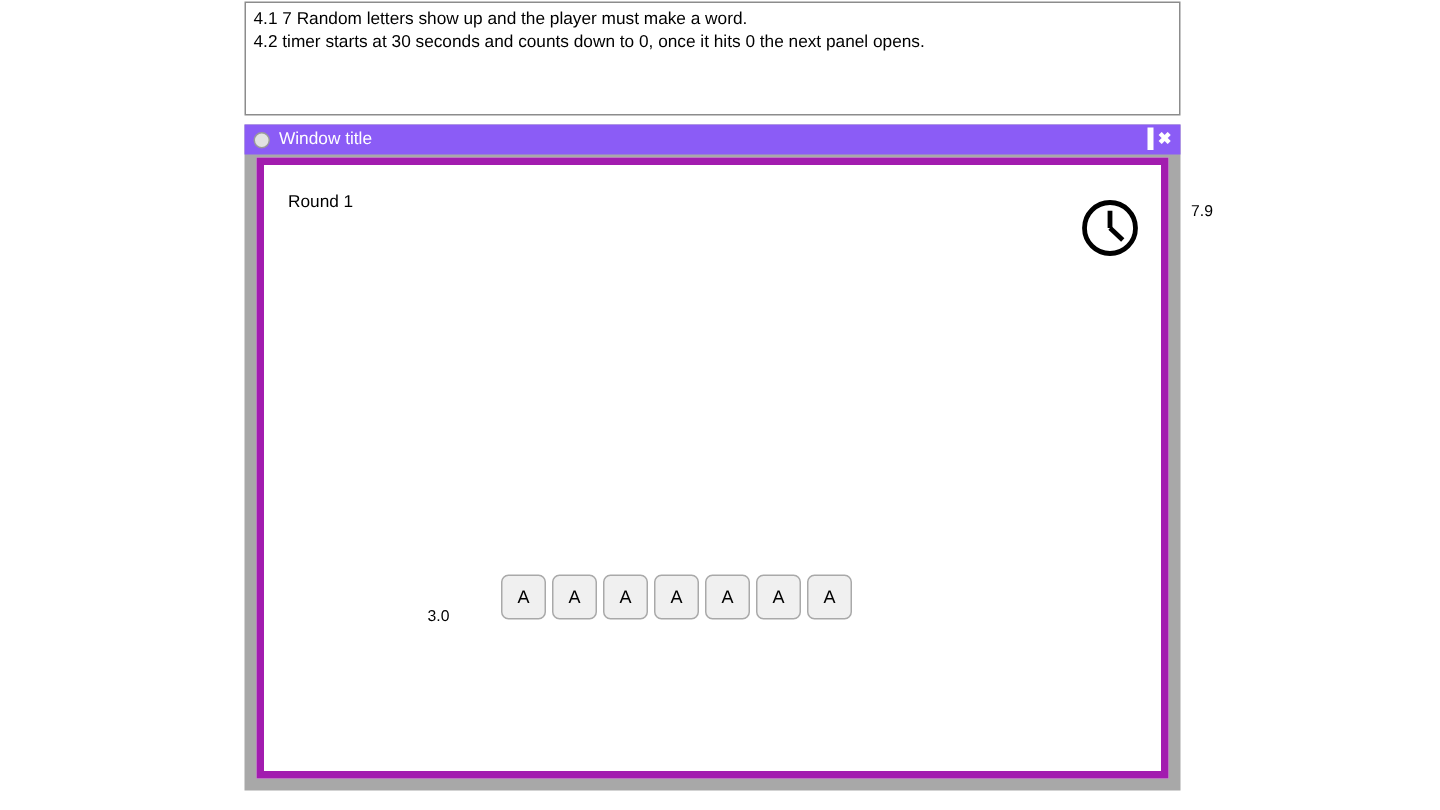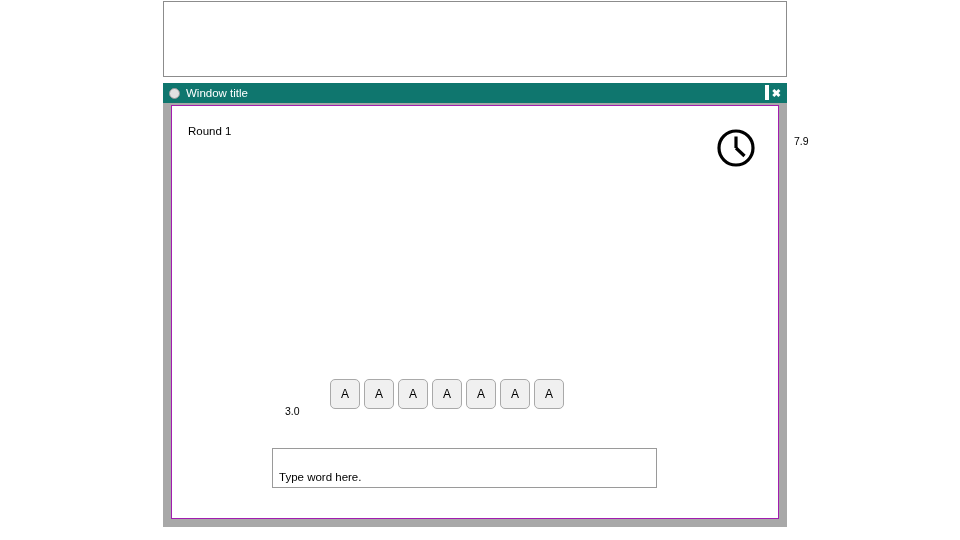--- a/index.html
+++ b/index.html
@@ -44,21 +44,21 @@
     height: 444px;
     background: #a8a8a8;
     box-sizing: border-box;
   }
   .title-bar {
     position: absolute;
     left: 0;
     top: 0;
     width: 100%;
     height: 20px;
-    background: #0f766e;
+    background: #8b5cf6;
     display: flex;
     align-items: center;
     box-sizing: border-box;
     padding: 0 6px 0 6px;
   }
   .title-dot {
     width: 9px;
     height: 9px;
     border-radius: 50%;
     background: #e2e2e2;
@@ -105,21 +105,21 @@
   }
 
   
   .window-body {
     position: absolute;
     left: 8px;
     top: 22px;
     right: 8px;
     bottom: 8px;
     background: #ffffff;
-    border: 1px solid #a21caf;
+    border: 5px solid #a21caf;
     box-sizing: border-box;
     overflow: hidden;
   }
 
   .round-label {
     position: absolute;
     left: 16px;
     top: 19px;
     font-size: 11.5px;
     color: #000000;
@@ -184,20 +184,22 @@
     color: #000000;
     white-space: nowrap;
   }
   .callout-41 { left: 285px; top: 405px; }
   .callout-42 { left: 794px; top: 135px; }
 </style>
 </head>
 <body>
 
 <div class="notes-box">
+  <div class="notes-line">4.1 7 Random letters show up and the player must make a word.</div>
+  <div class="notes-line">4.2 timer starts at 30 seconds and counts down to 0, once it hits 0 the next panel opens.</div>
 </div>
 
 <div class="app-window">
 
   <div class="title-bar">
     <span class="title-dot"></span>
     <span class="title-text">Window title</span>
     <span class="win-controls">
       <span class="win-ctl"><span class="ctl-min"></span></span>
       <span class="win-ctl"><span class="ctl-max"></span></span>
@@ -234,21 +236,18 @@
           <span>A</span>
         </div>
       <div class="letter-tile">
           <span>A</span>
         </div>
       <div class="letter-tile">
           <span>A</span>
         </div>
     </div>
 
-    <div class="word-input">
-      <span class="word-input-text">Type word here.</span>
-    </div>
 
   </div>
 </div>
 
 <div class="callout callout-41">3.0</div>
 <div class="callout callout-42">7.9</div>
 
 </body></html>

